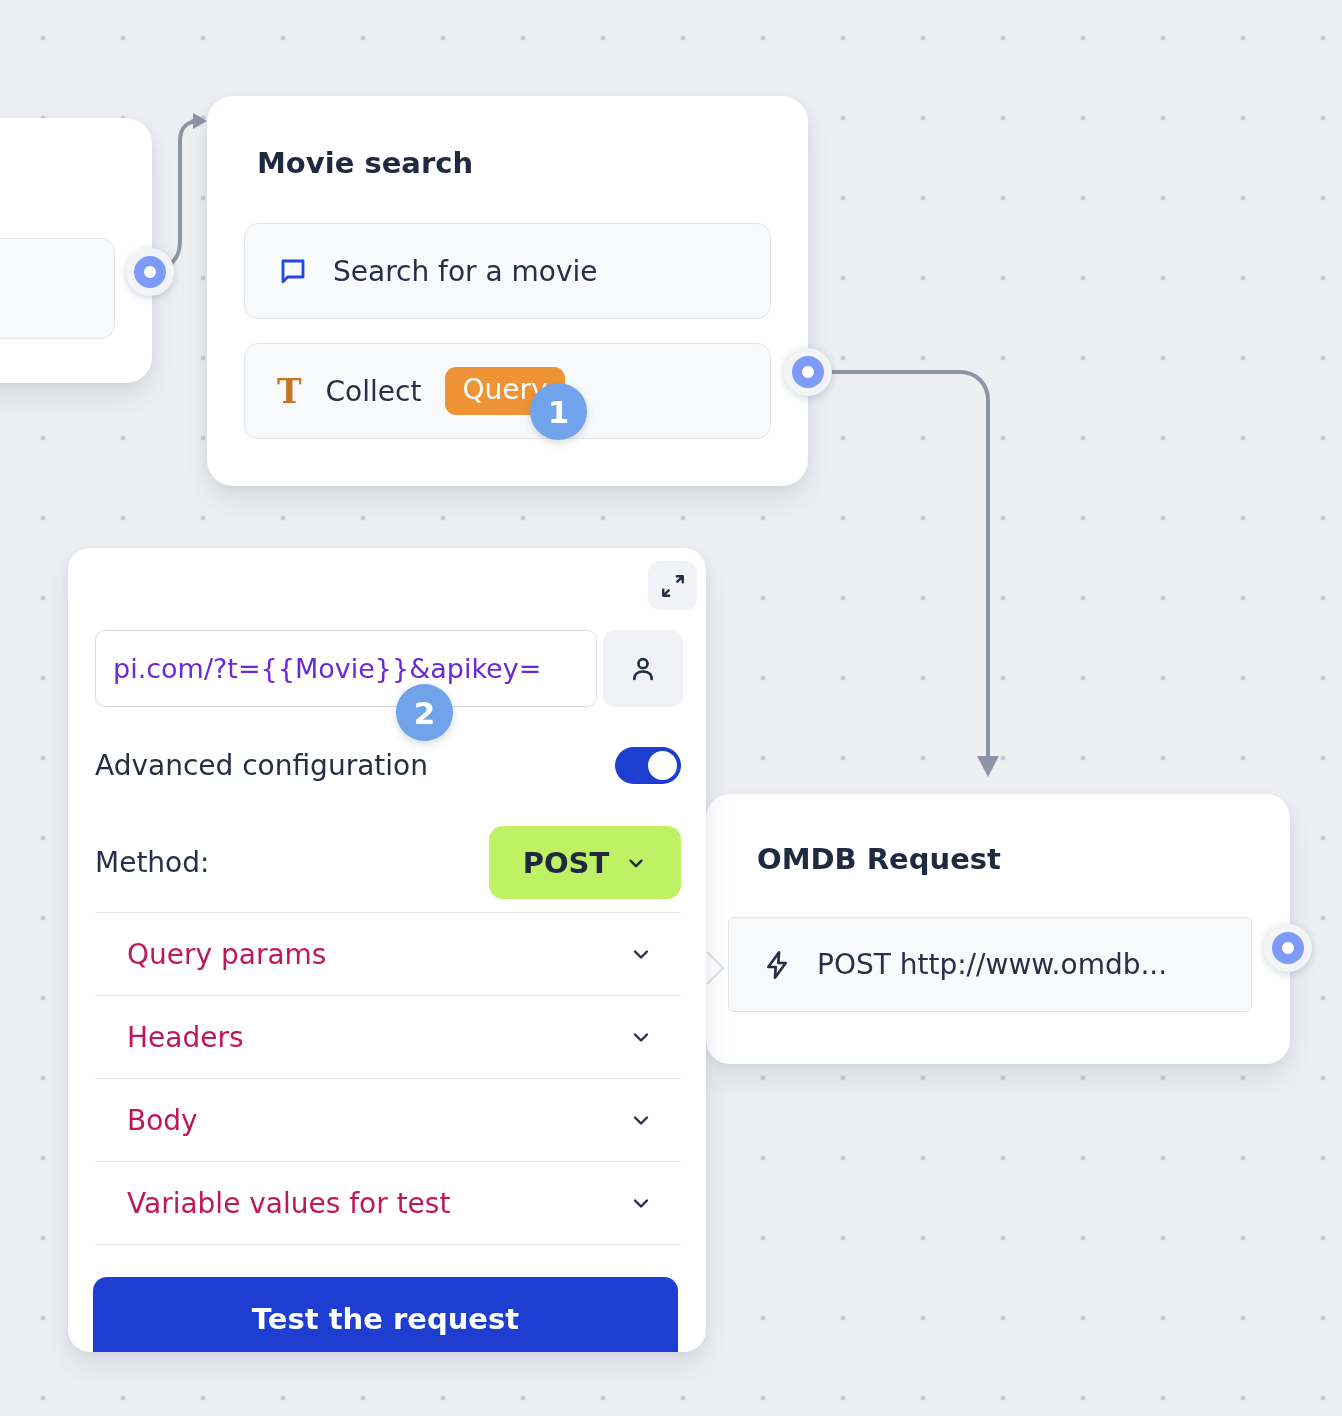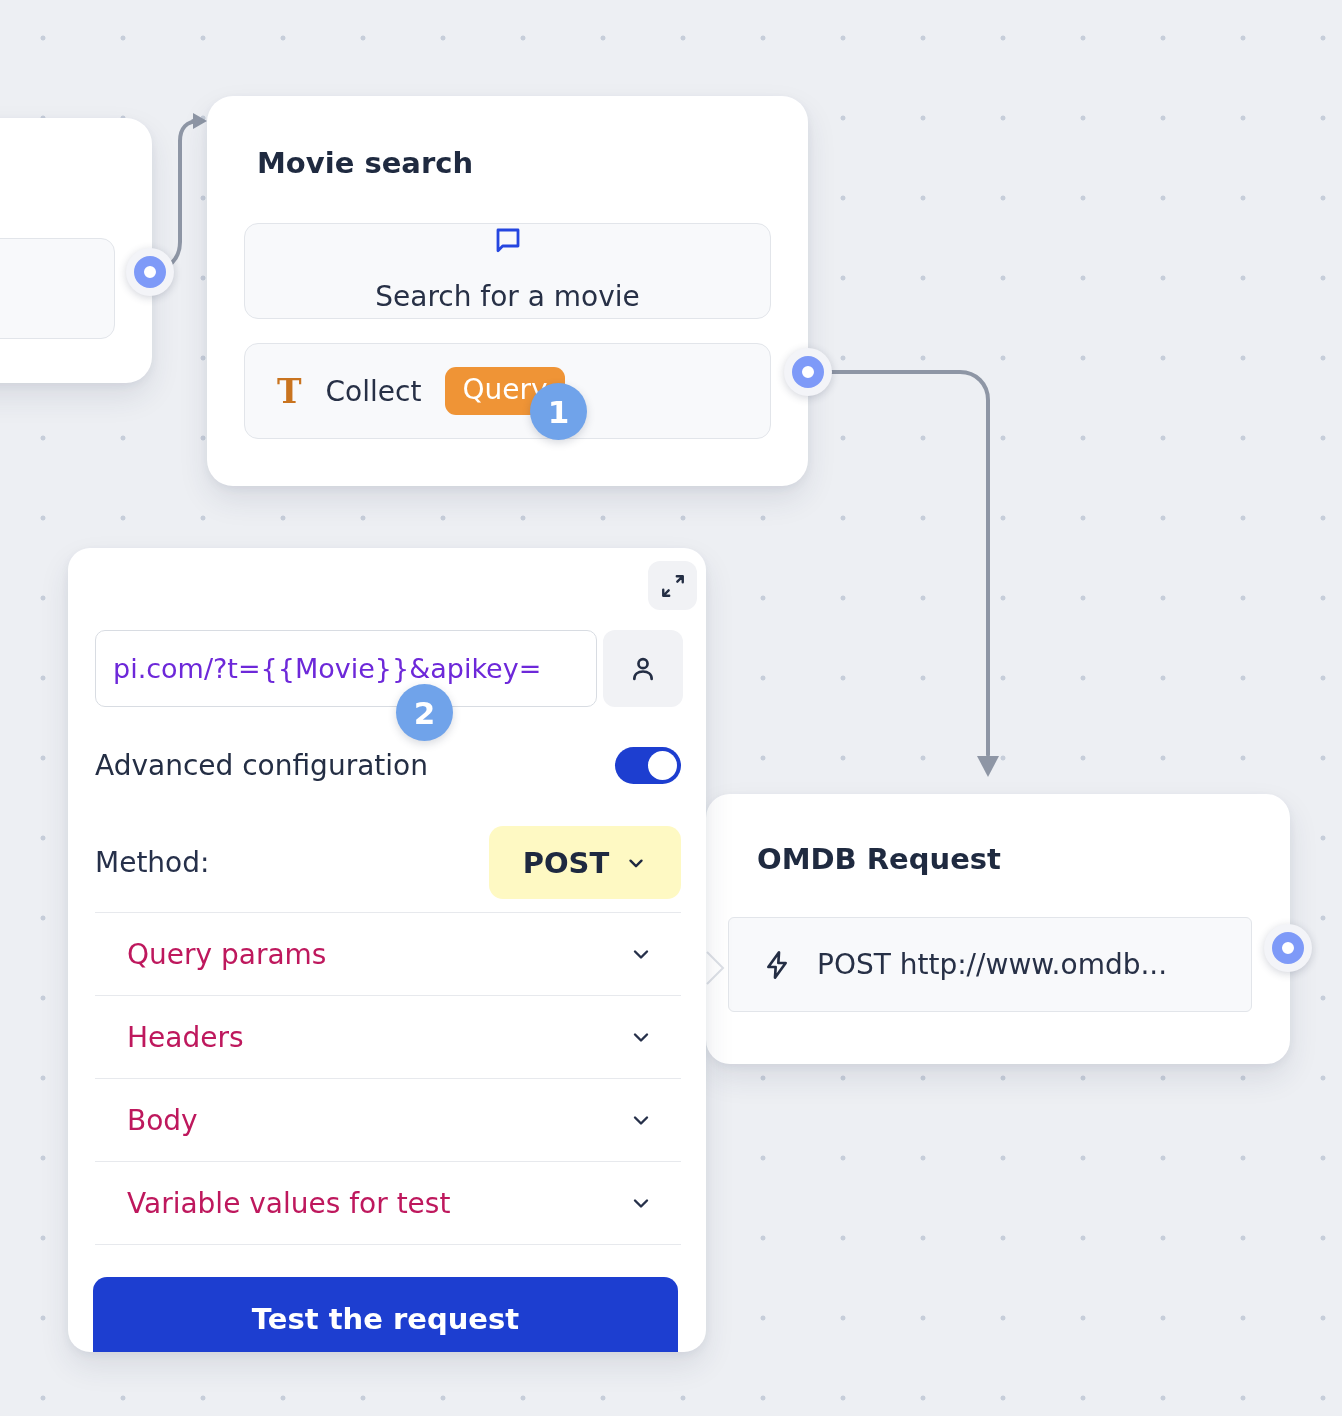--- a/index.html
+++ b/index.html
@@ -88,21 +88,21 @@
   }
   .toggle .knob {
     position:absolute; right:4px; top:4px; width:29px; height:29px;
     border-radius:50%; background:#ffffff;
   }
 
   .method-row { position:absolute; left:27px; top:278px; width:586px; height:73px;
                 display:flex; align-items:center; justify-content:space-between; }
   .method-label { font-size:28px; color:#26304a; }
   .method-select {
-    width:192px; height:73px; background:#fef9c3; border:none; border-radius:14px;
+    width:192px; height:73px; background:#bef264; border:none; border-radius:14px;
     display:flex; align-items:center; justify-content:center; gap:16px; cursor:pointer;
     font-size:29px; font-weight:bold; color:#1e2940;
   }
 
   .sections { position:absolute; left:27px; top:364px; width:586px; border-top:1px solid #e7e9ed; }
   .acc-row {
     height:83px; border-bottom:1px solid #e7e9ed; display:flex; align-items:center;
     justify-content:space-between; padding:0 28px 0 32px; cursor:pointer;
   }
   .acc-label { font-size:28px; color:#be185d; }
@@ -130,21 +130,21 @@
     <path d="M 988 777 L 977 756 L 999 756 Z" fill="#8e96a5"></path>
   </svg>
 
   <div class="node-card" style="left:-160px; top:102px; width:312px; height:265px;">
     <div class="inner-block" style="left:40px; top:120px; width:235px; height:101px;"></div>
   </div>
 
   <div class="node-card" style="left:207px; top:80px; width:601px; height:390px;">
     <div class="node-title" style="left:50px; top:50px;">Movie search</div>
 
-    <div class="inner-block" style="left:37px; top:127px; width:527px; height:96px;flex-direction:column;">
+    <div class="inner-block" style="left:37px; top:127px; width:527px; height:96px;">
       <span style="display:flex;">
         <svg width="32" height="32" viewBox="0 0 24 24" fill="none" stroke="#2546e0" stroke-width="2.1" stroke-linejoin="round" stroke-linecap="round">
           <path d="M4.5 4.5 h15 v12 h-11.5 l-3.5 3.5 z"></path>
         </svg>
       </span>
       <span class="blk-label">Search for a movie</span>
     </div>
 
     <div class="inner-block" style="left:37px; top:247px; width:527px; height:96px;">
       <span class="t-icon">T</span>

